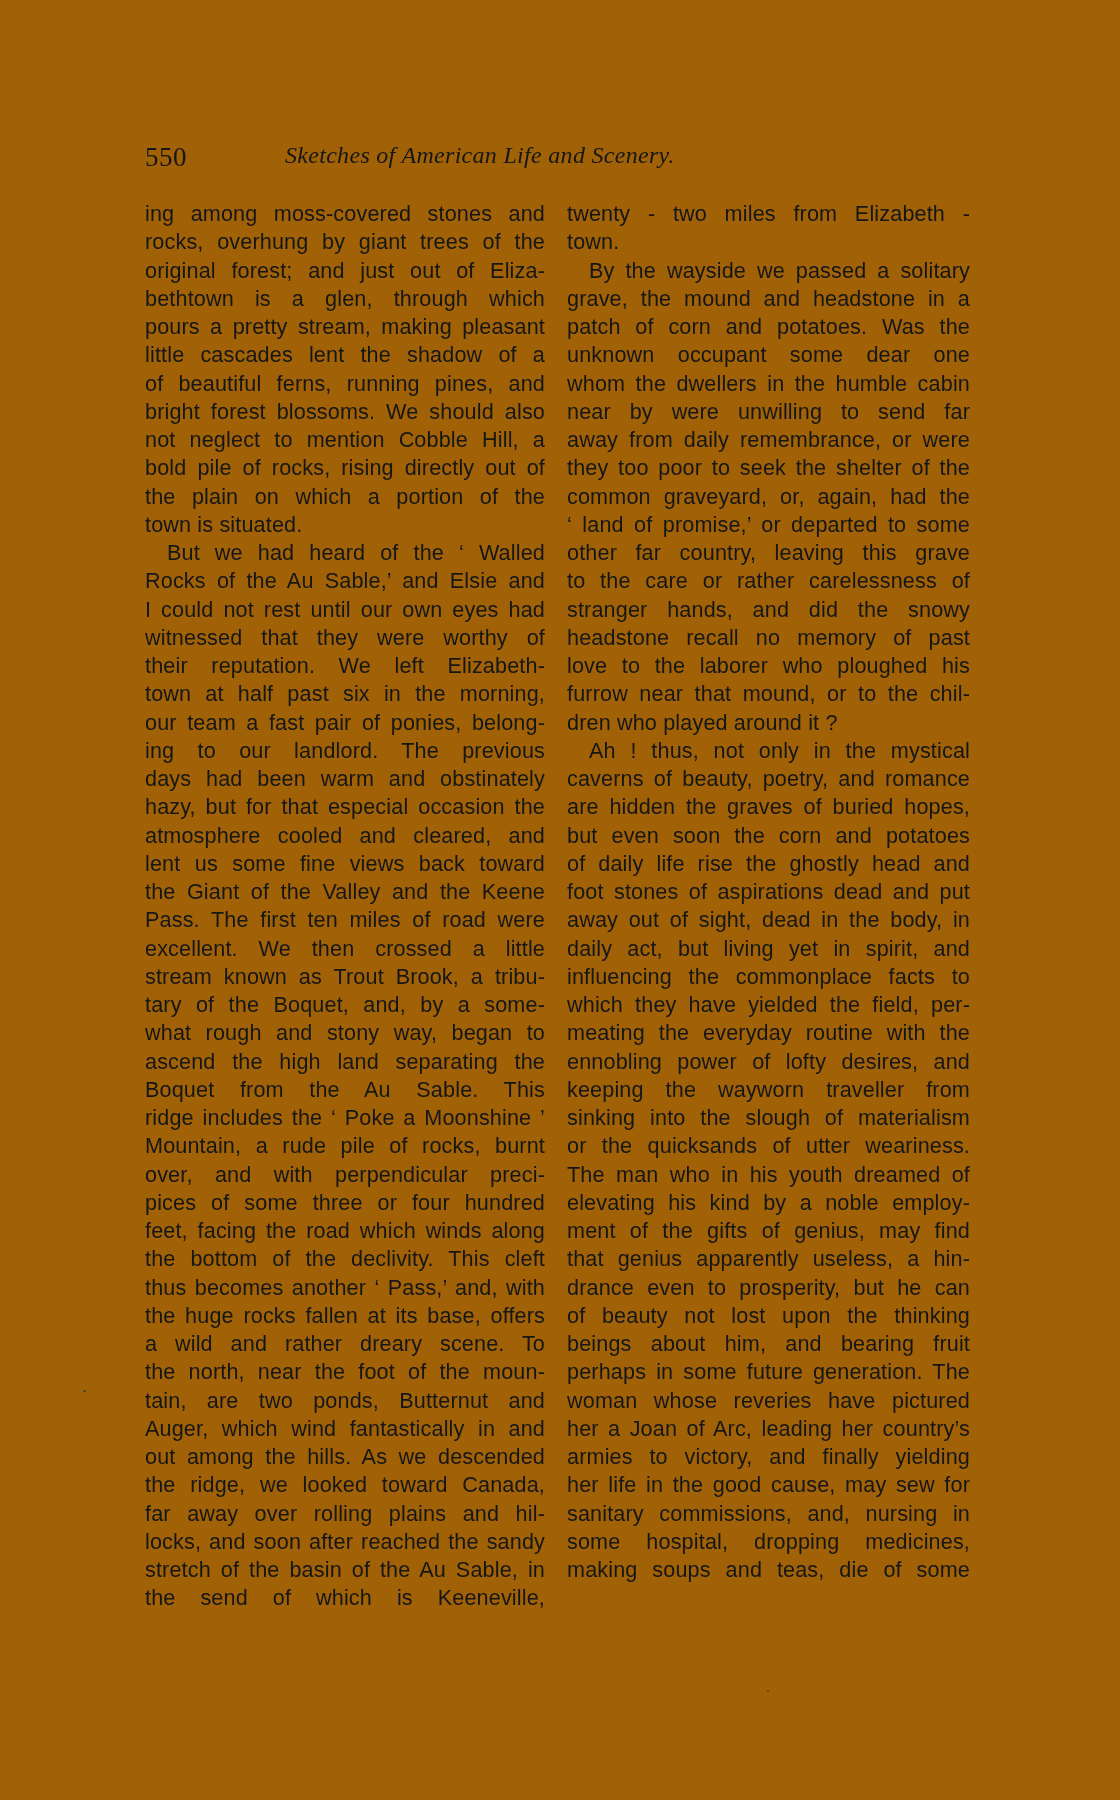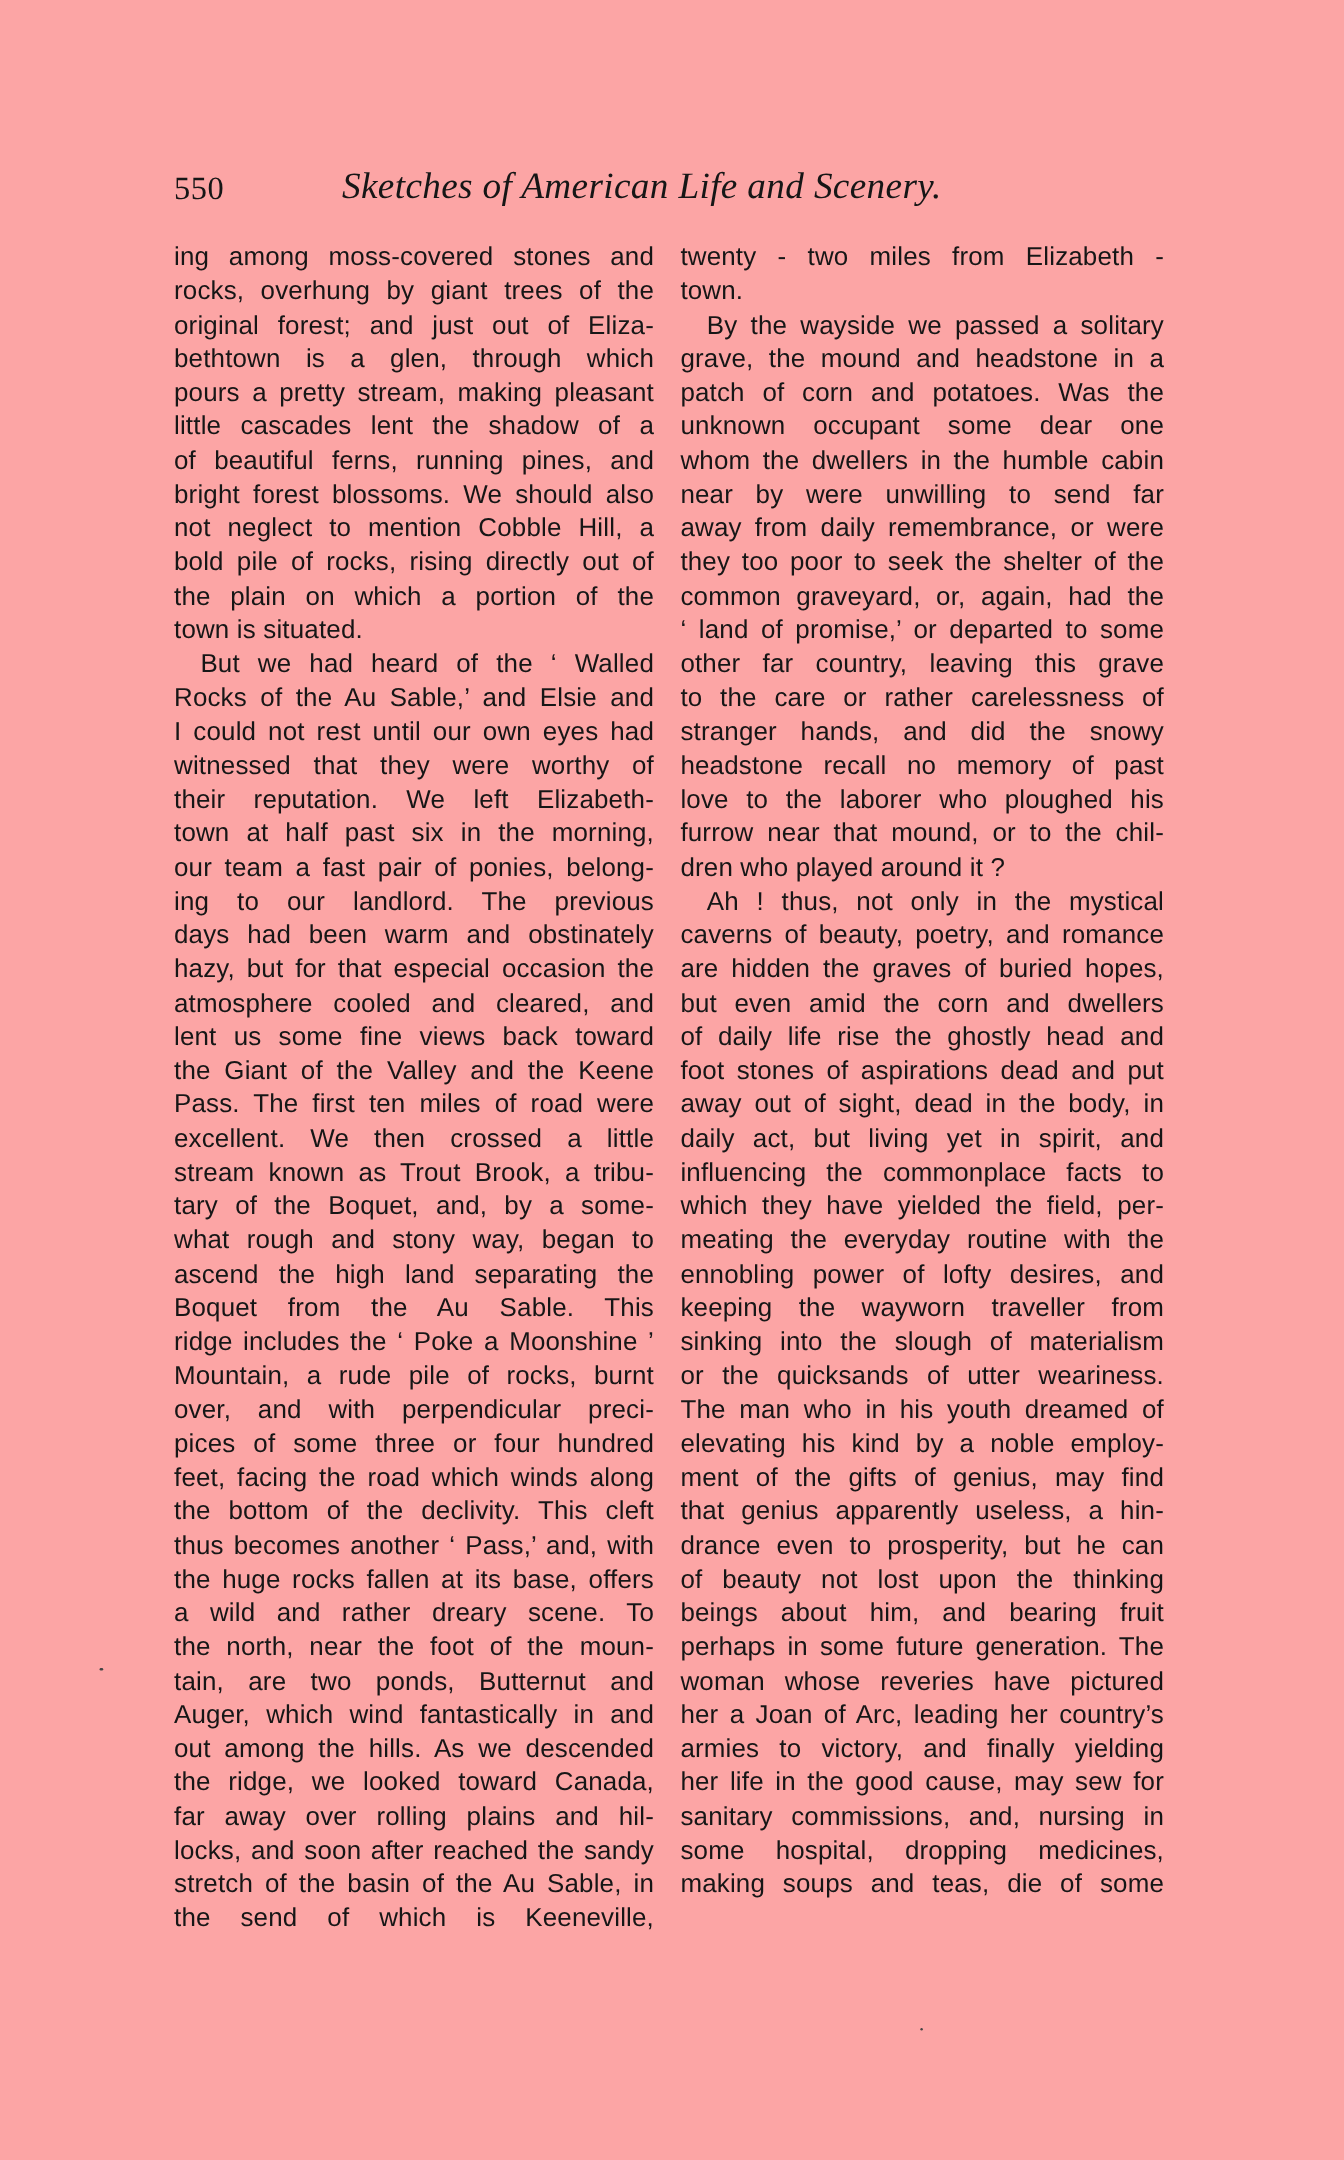--- a/index.html
+++ b/index.html
@@ -13,21 +13,21 @@
       position: relative;
       overflow: hidden;
       color: #161616;
       font-family: "DejaVu Serif", "Liberation Serif", serif;
     }
     .page {
       position: absolute;
       left: 0; top: 0;
       width: 1120px;
       height: 1800px;
-      background: #fca5a5;
+      background: #a16207;
     }
     .running-head {
       position: absolute;
       top: 138px;
       left: 145px;
       width: 825px;
       height: 40px;
     }
     .page-number {
       position: absolute;
@@ -38,21 +38,21 @@
       line-height: 30px;
       letter-spacing: 0.5px;
     }
     .running-title {
       position: absolute;
       left: 140px;
       top: 0px;
       width: 520px;
       font-family: "Liberation Serif", serif;
       font-style: italic;
-      font-size: 31px;
+      font-size: 24px;
       line-height: 34px;
       letter-spacing: 0.3px;
       white-space: nowrap;
     }
     .column {
       position: absolute;
       top: 200px;
       font-family: Liberation Sans, sans-serif;
       font-size: 21.6px;
     }
@@ -158,21 +158,21 @@
       <span class="line">other far country, leaving this grave</span>
       <span class="line">to the care or rather carelessness of</span>
       <span class="line">stranger hands, and did the snowy</span>
       <span class="line">headstone recall no memory of past</span>
       <span class="line">love to the laborer who ploughed his</span>
       <span class="line">furrow near that mound, or to the chil-</span>
       <span class="line short">dren who played around it ?</span>
       <span class="line indent">Ah ! thus, not only in the mystical</span>
       <span class="line">caverns of beauty, poetry, and romance</span>
       <span class="line">are hidden the graves of buried hopes,</span>
-      <span class="line">but even amid the corn and dwellers</span>
+      <span class="line">but even soon the corn and potatoes</span>
       <span class="line">of daily life rise the ghostly head and</span>
       <span class="line">foot stones of aspirations dead and put</span>
       <span class="line">away out of sight, dead in the body, in</span>
       <span class="line">daily act, but living yet in spirit, and</span>
       <span class="line">influencing the commonplace facts to</span>
       <span class="line">which they have yielded the field, per-</span>
       <span class="line">meating the everyday routine with the</span>
       <span class="line">ennobling power of lofty desires, and</span>
       <span class="line">keeping the wayworn traveller from</span>
       <span class="line">sinking into the slough of materialism</span>

